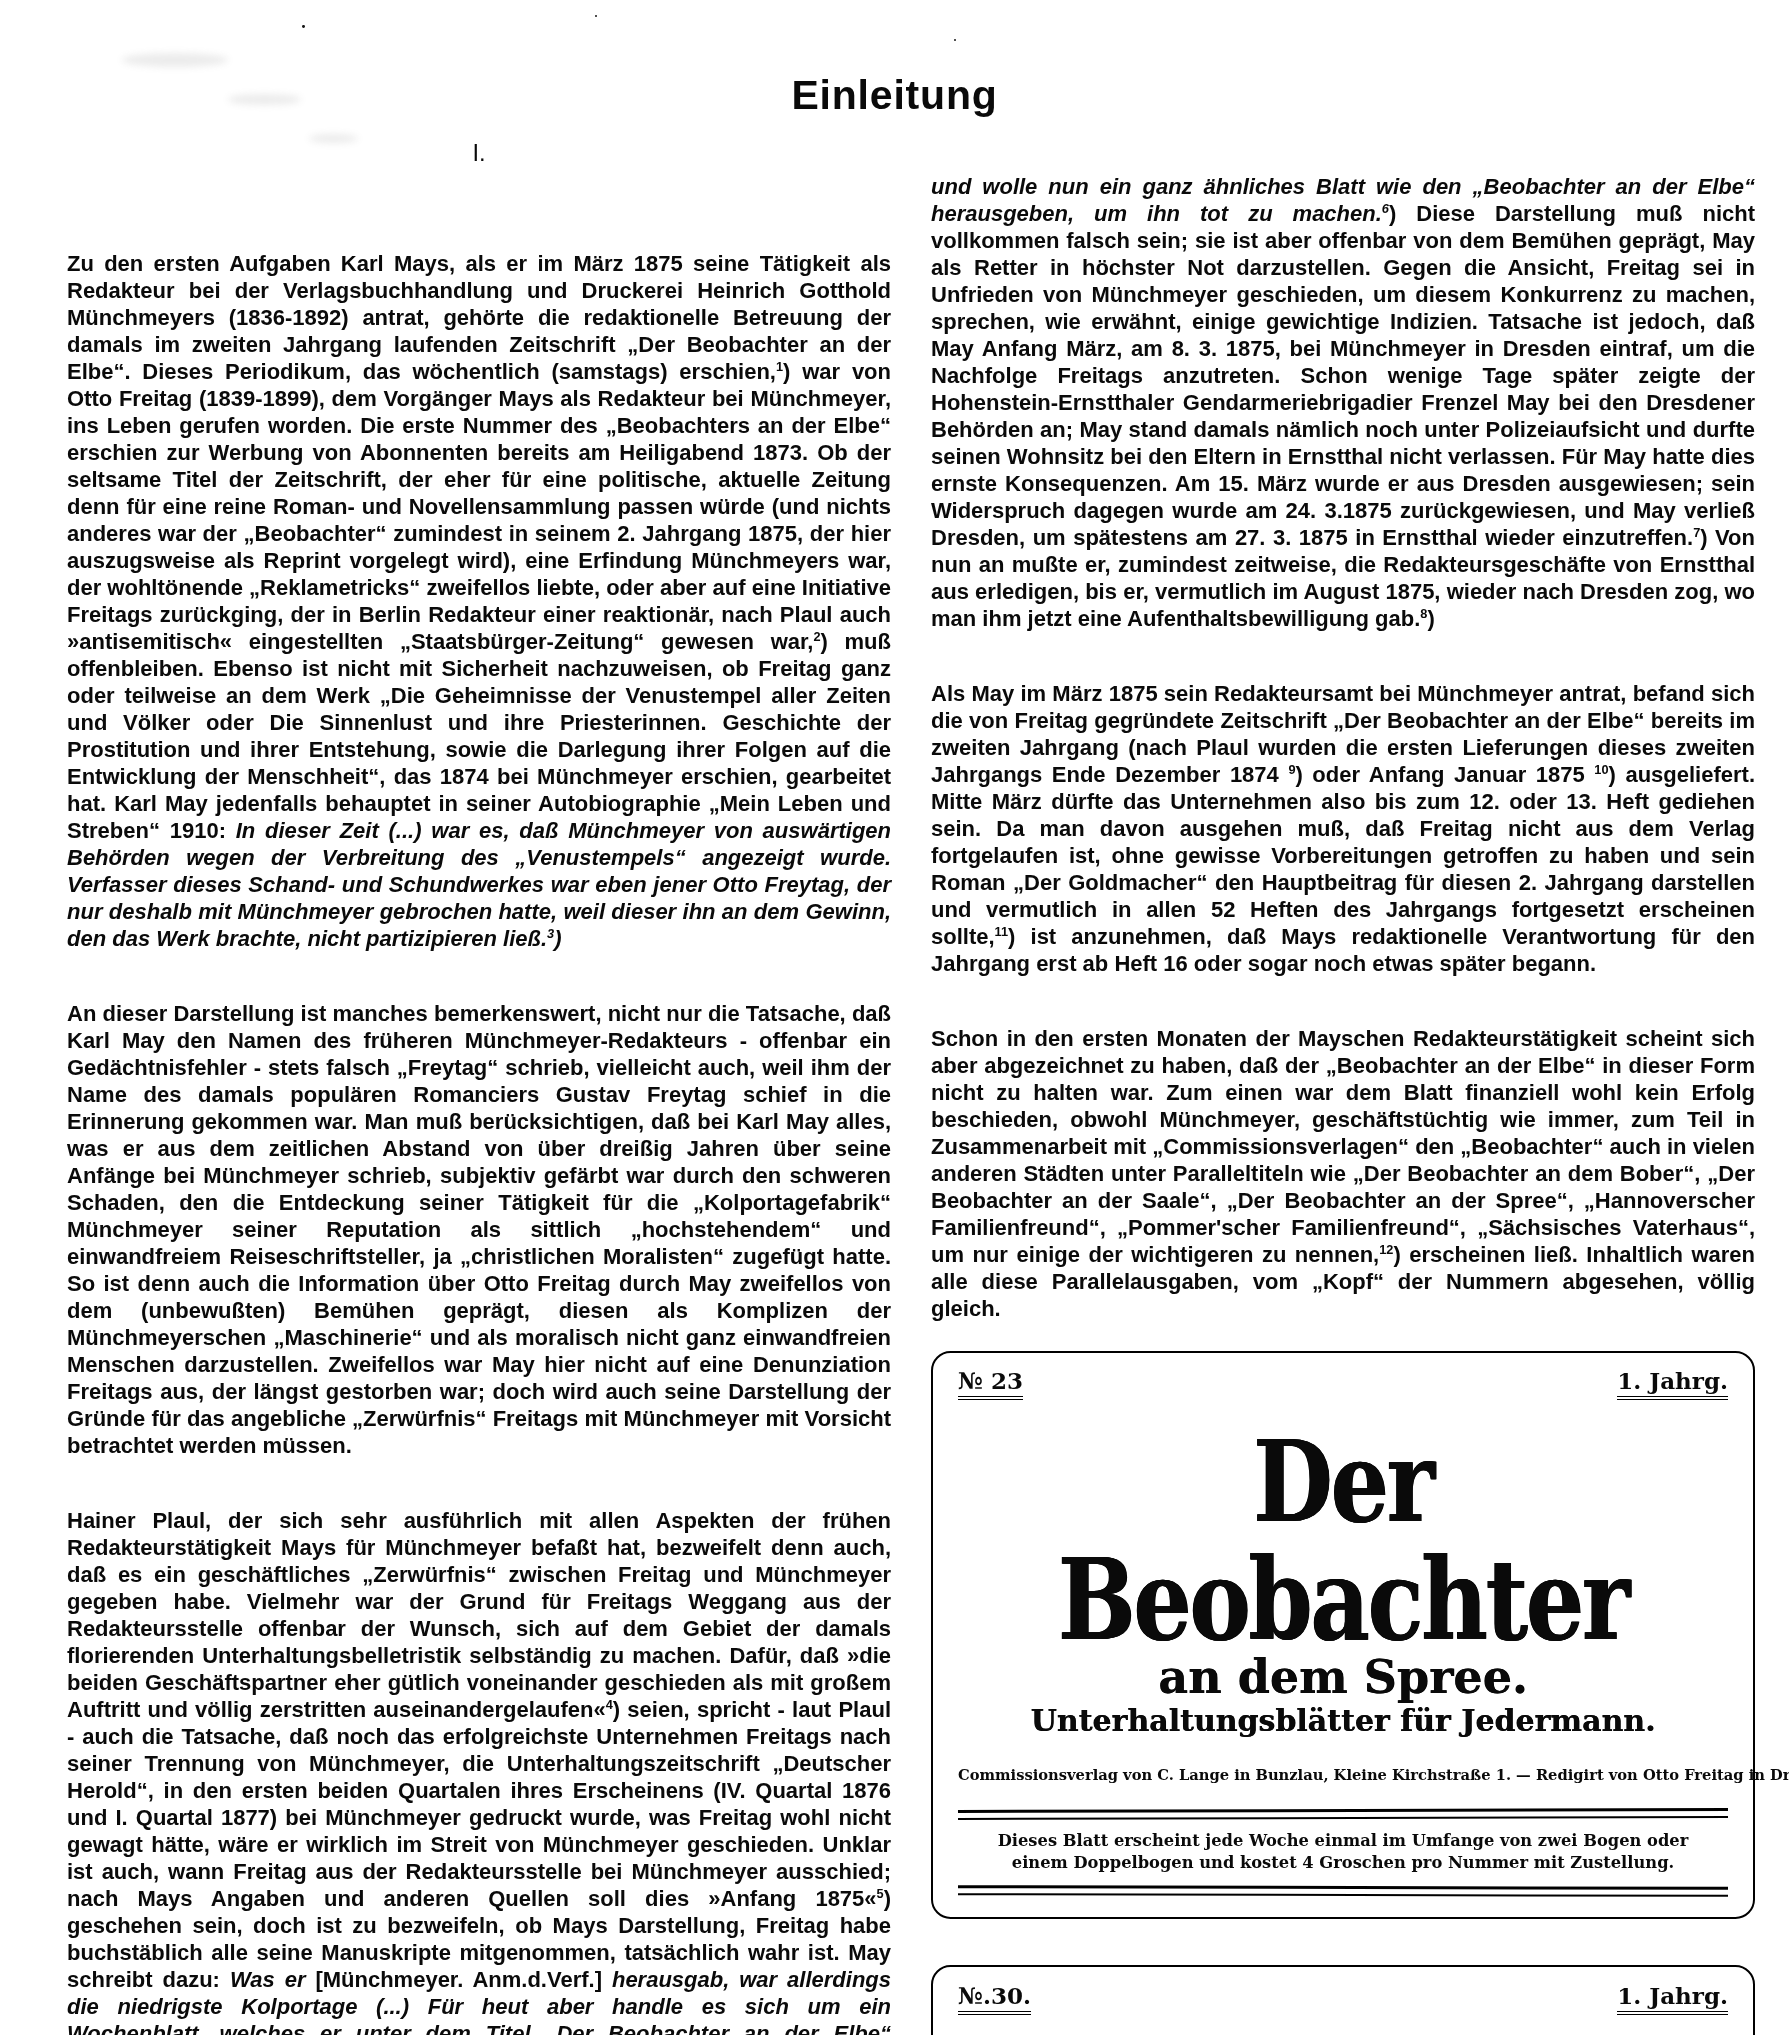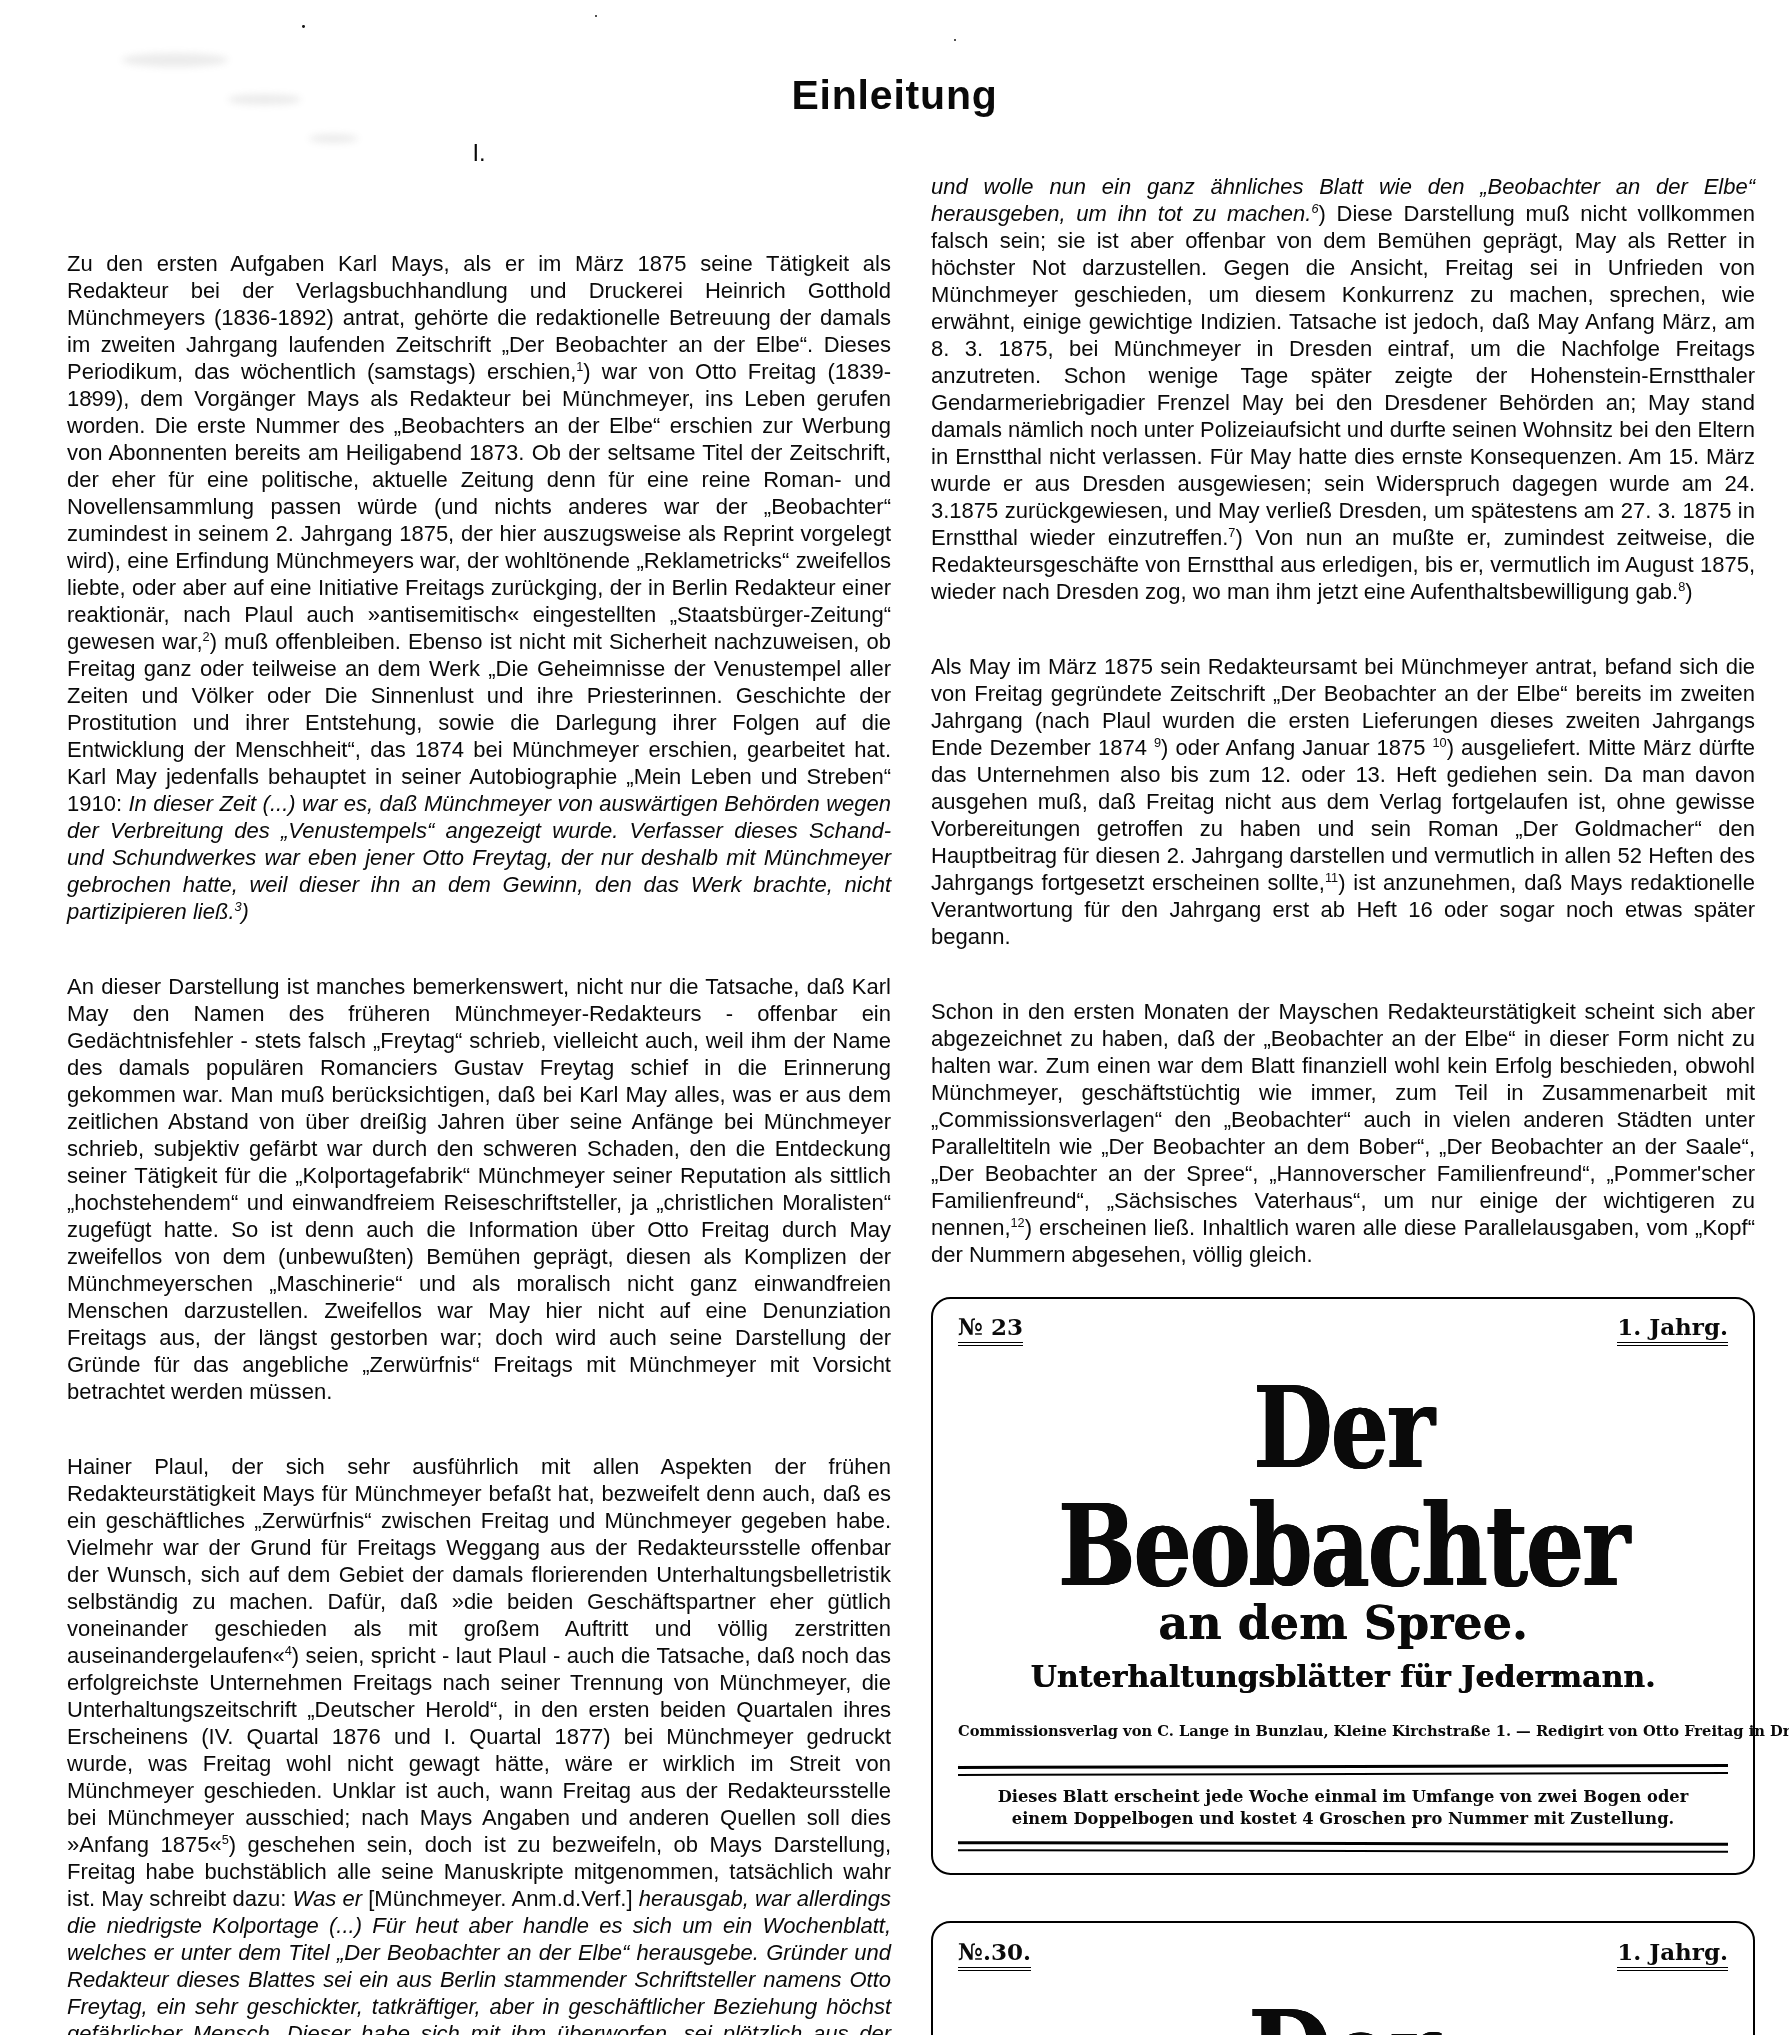--- a/index.html
+++ b/index.html
@@ -4,40 +4,40 @@
 <style>
   html,body{margin:0;padding:0;background:#e8e8e8;}
   .page{position:relative;width:1789px;height:2709px;background:#ffffff;color:#0a0a0a;
         font-family:"Liberation Sans",sans-serif;overflow:hidden;}
   .page-title{position:absolute;left:0;top:72px;width:1789px;margin:0;text-align:center;
         font-size:41px;font-weight:bold;letter-spacing:0.8px;}
   .numeral{position:absolute;left:67px;top:140px;width:824px;text-align:center;font-size:23.6px;}
   .col{position:absolute;width:824px;font-size:22px;line-height:27px;text-align:justify;}
   .col-left{left:67px;top:250px;}
   .col-right{left:931px;top:173px;}
-  .para{margin:0 0 48px 0;}
+  .para{margin:0 0 48px 0;font-weight:bold;}
   .para:last-child{margin-bottom:0;}
   .it{font-style:italic;}
   sup{font-size:58%;line-height:0;}
   sup.it{font-style:italic;}
 
   
   .masthead{border:2px solid #000;border-radius:19.5px;padding:16.3px 25px 17px 25px;
         margin-top:29px;text-align:center;}
   .masthead2{margin-top:46px;}
   .frak{font-family:"DejaVu Serif",serif;font-weight:bold;}
   .mh-head{display:flex;justify-content:space-between;align-items:center;
         font-size:23px;line-height:1;text-align:left;}
   .mh-no,.mh-vol{border-bottom:4.9px double #000;padding-bottom:4.1px;}
   .mh-title{font-size:92px;line-height:1.05;margin-top:22.4px;letter-spacing:-2.4px;
         transform:scaleY(1.22);transform-origin:top center;
         text-shadow:0.4px 0 #000,-0.4px 0 #000;}
   .masthead2 .mh-title{font-size:97px;}
   .mh-sub{font-size:46px;margin-top:48px;text-shadow:0.4px 0 #000;}
-  .mh-tag{font-size:30px;margin-top:26px;text-shadow:0.4px 0 #000;}
+  .mh-tag{font-size:30px;margin-top:16px;text-shadow:0.4px 0 #000;}
   .mh-imprint{font-size:14.7px;margin-top:27px;filter:blur(0.5px);white-space:nowrap;}
   .rule{height:5.3px;border-top:3.3px solid #000;border-bottom:2px solid #000;
         margin:21px 0 10.6px 0;transform:rotate(-0.15deg);}
   .rule-bottom{margin:12.2px 0 4.1px 0;transform:rotate(0.12deg);}
   .mh-notice{font-size:16.3px;line-height:1.35;filter:blur(0.7px);padding:0 16.3px;}
 
   
   .smudge{position:absolute;background:#8a8a8a;opacity:.16;filter:blur(3.7px);border-radius:50%;}
   .dot{position:absolute;background:#161616;border-radius:50%;}
 </style>

